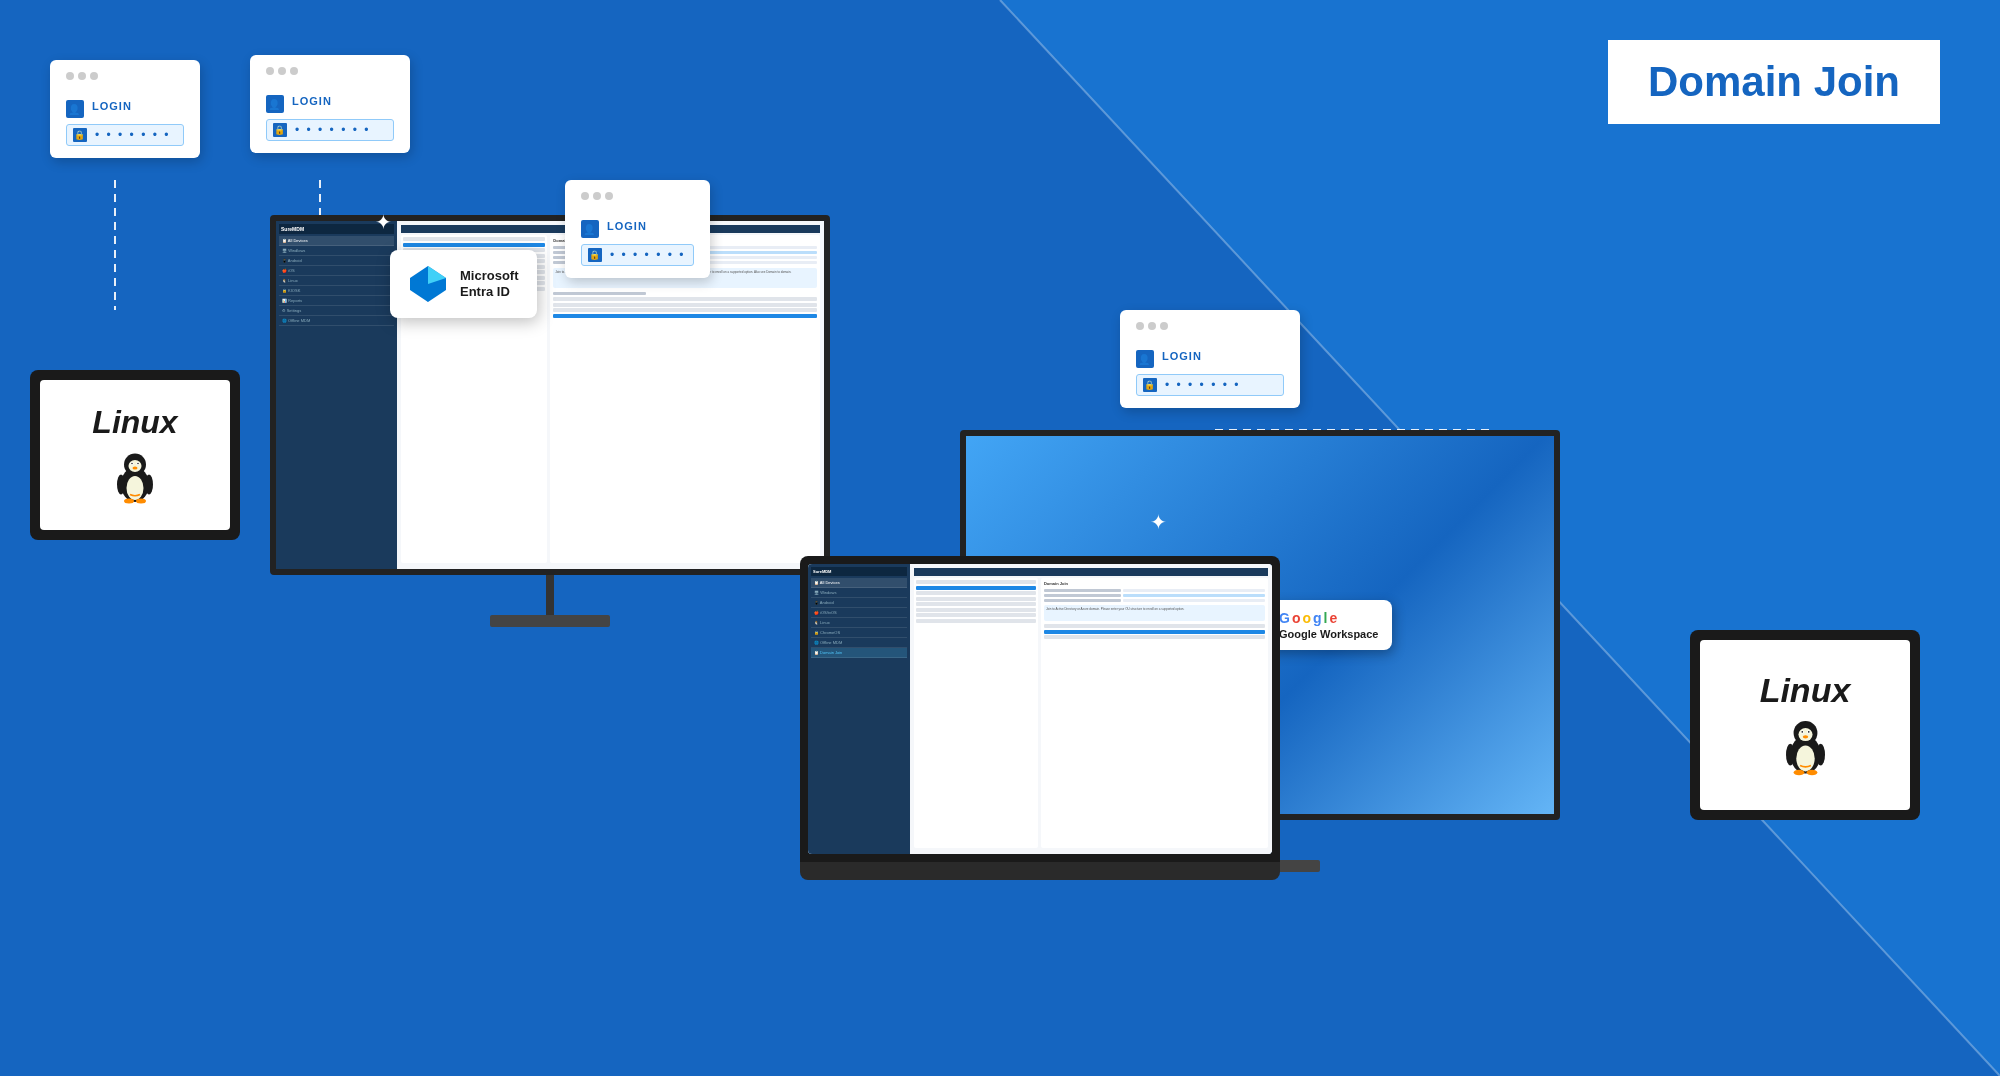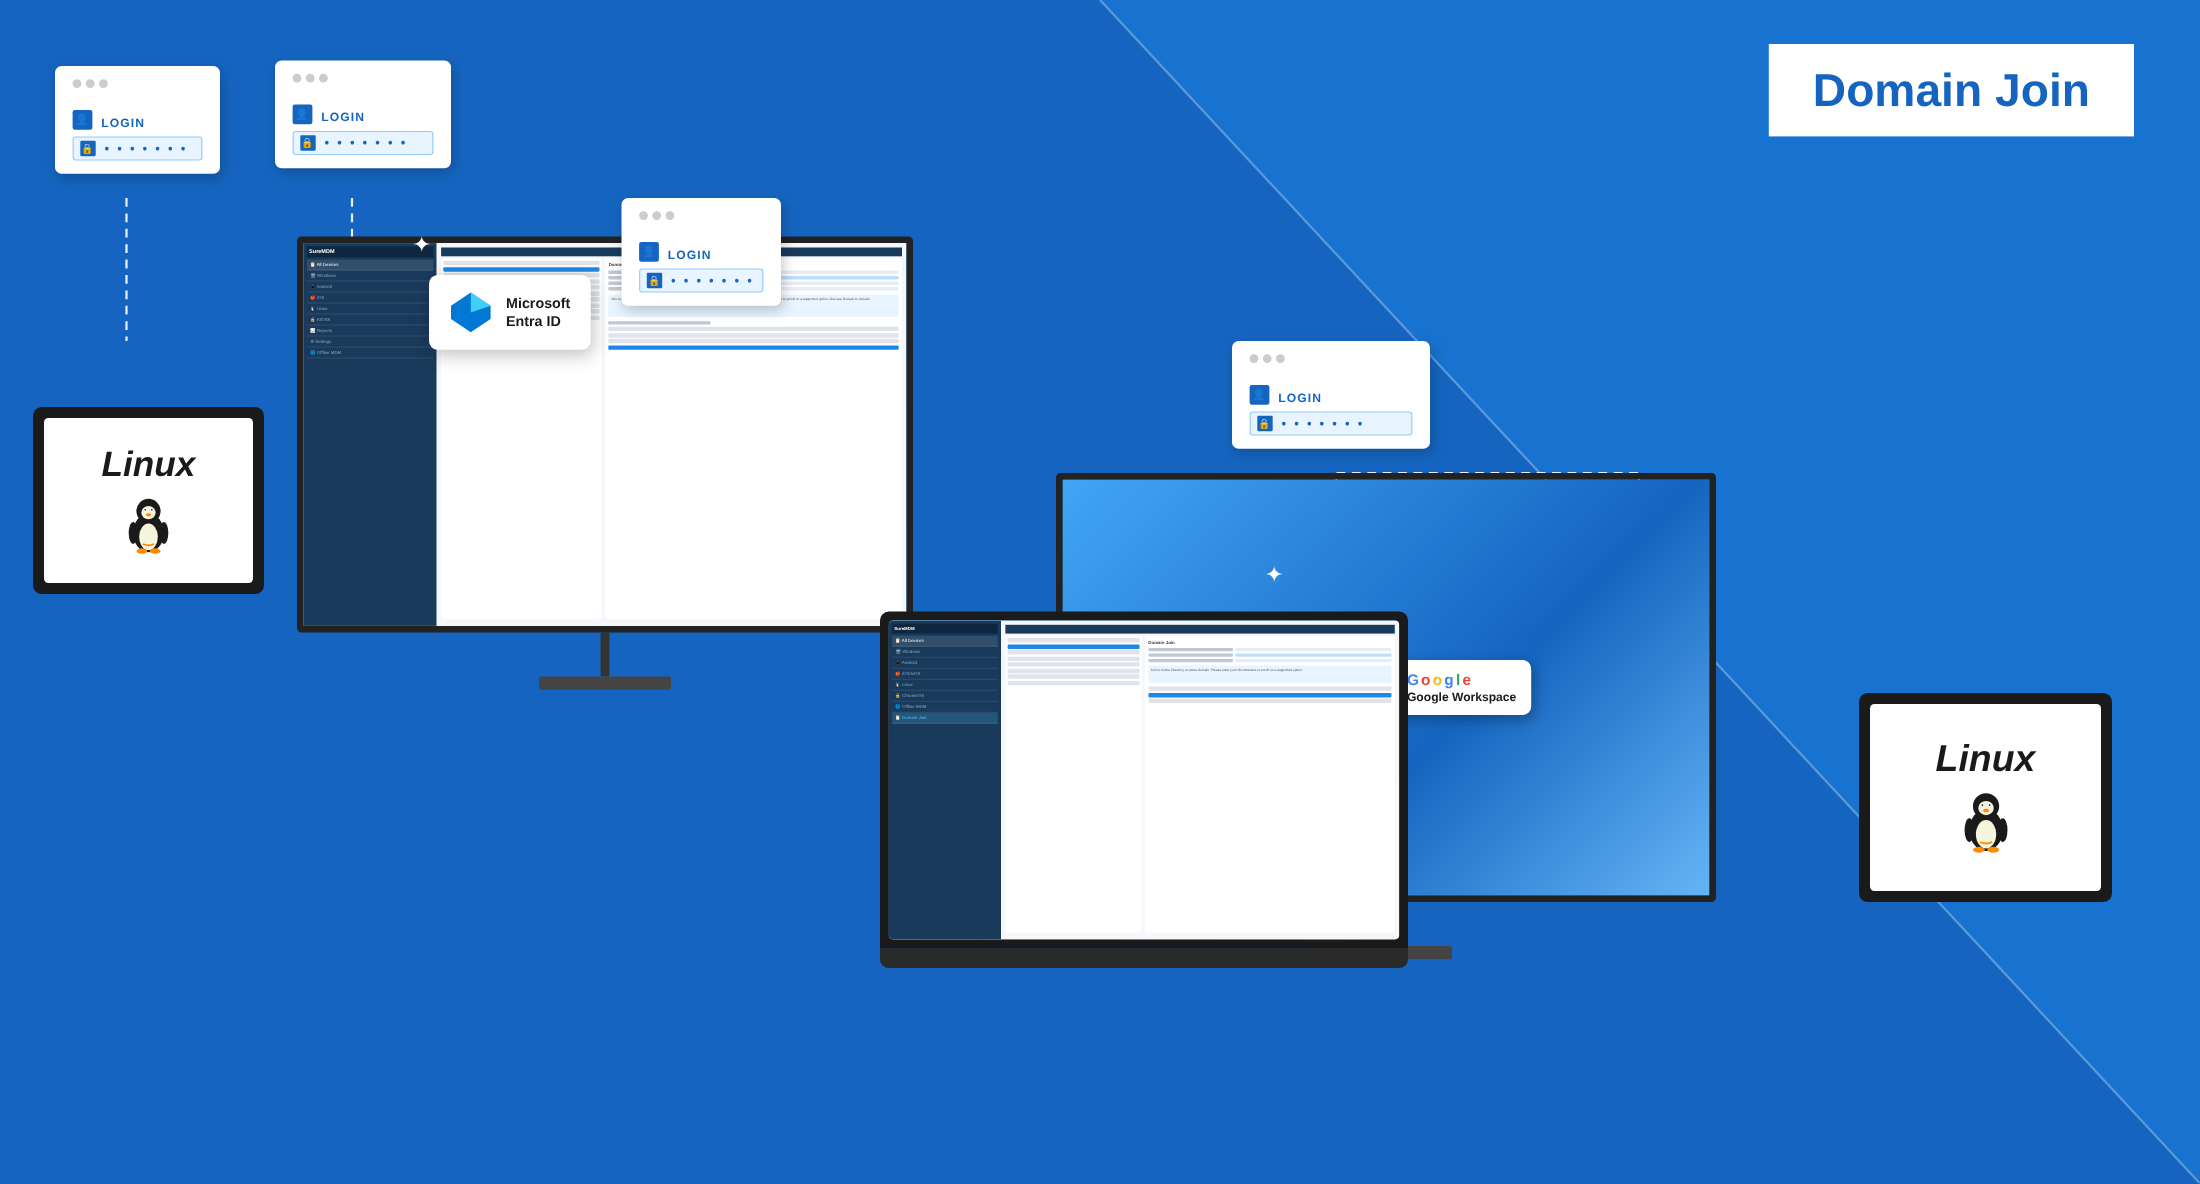--- a/index.html
+++ b/index.html
@@ -59,21 +59,21 @@
     }
 
     .title-dot {
       width: 8px; height: 8px;
       border-radius: 50%;
       background: #ccc;
     }
 
     .login-card-row {
       display: flex;
-      align-items: flex-end;
+      align-items: flex-start;
       gap: 8px;
       margin-bottom: 6px;
       margin-top: 20px;
     }
 
     .login-icon-placeholder {
       width: 18px; height: 18px;
       background: #1565C0;
       border-radius: 2px;
       display: flex; align-items: center; justify-content: center;

